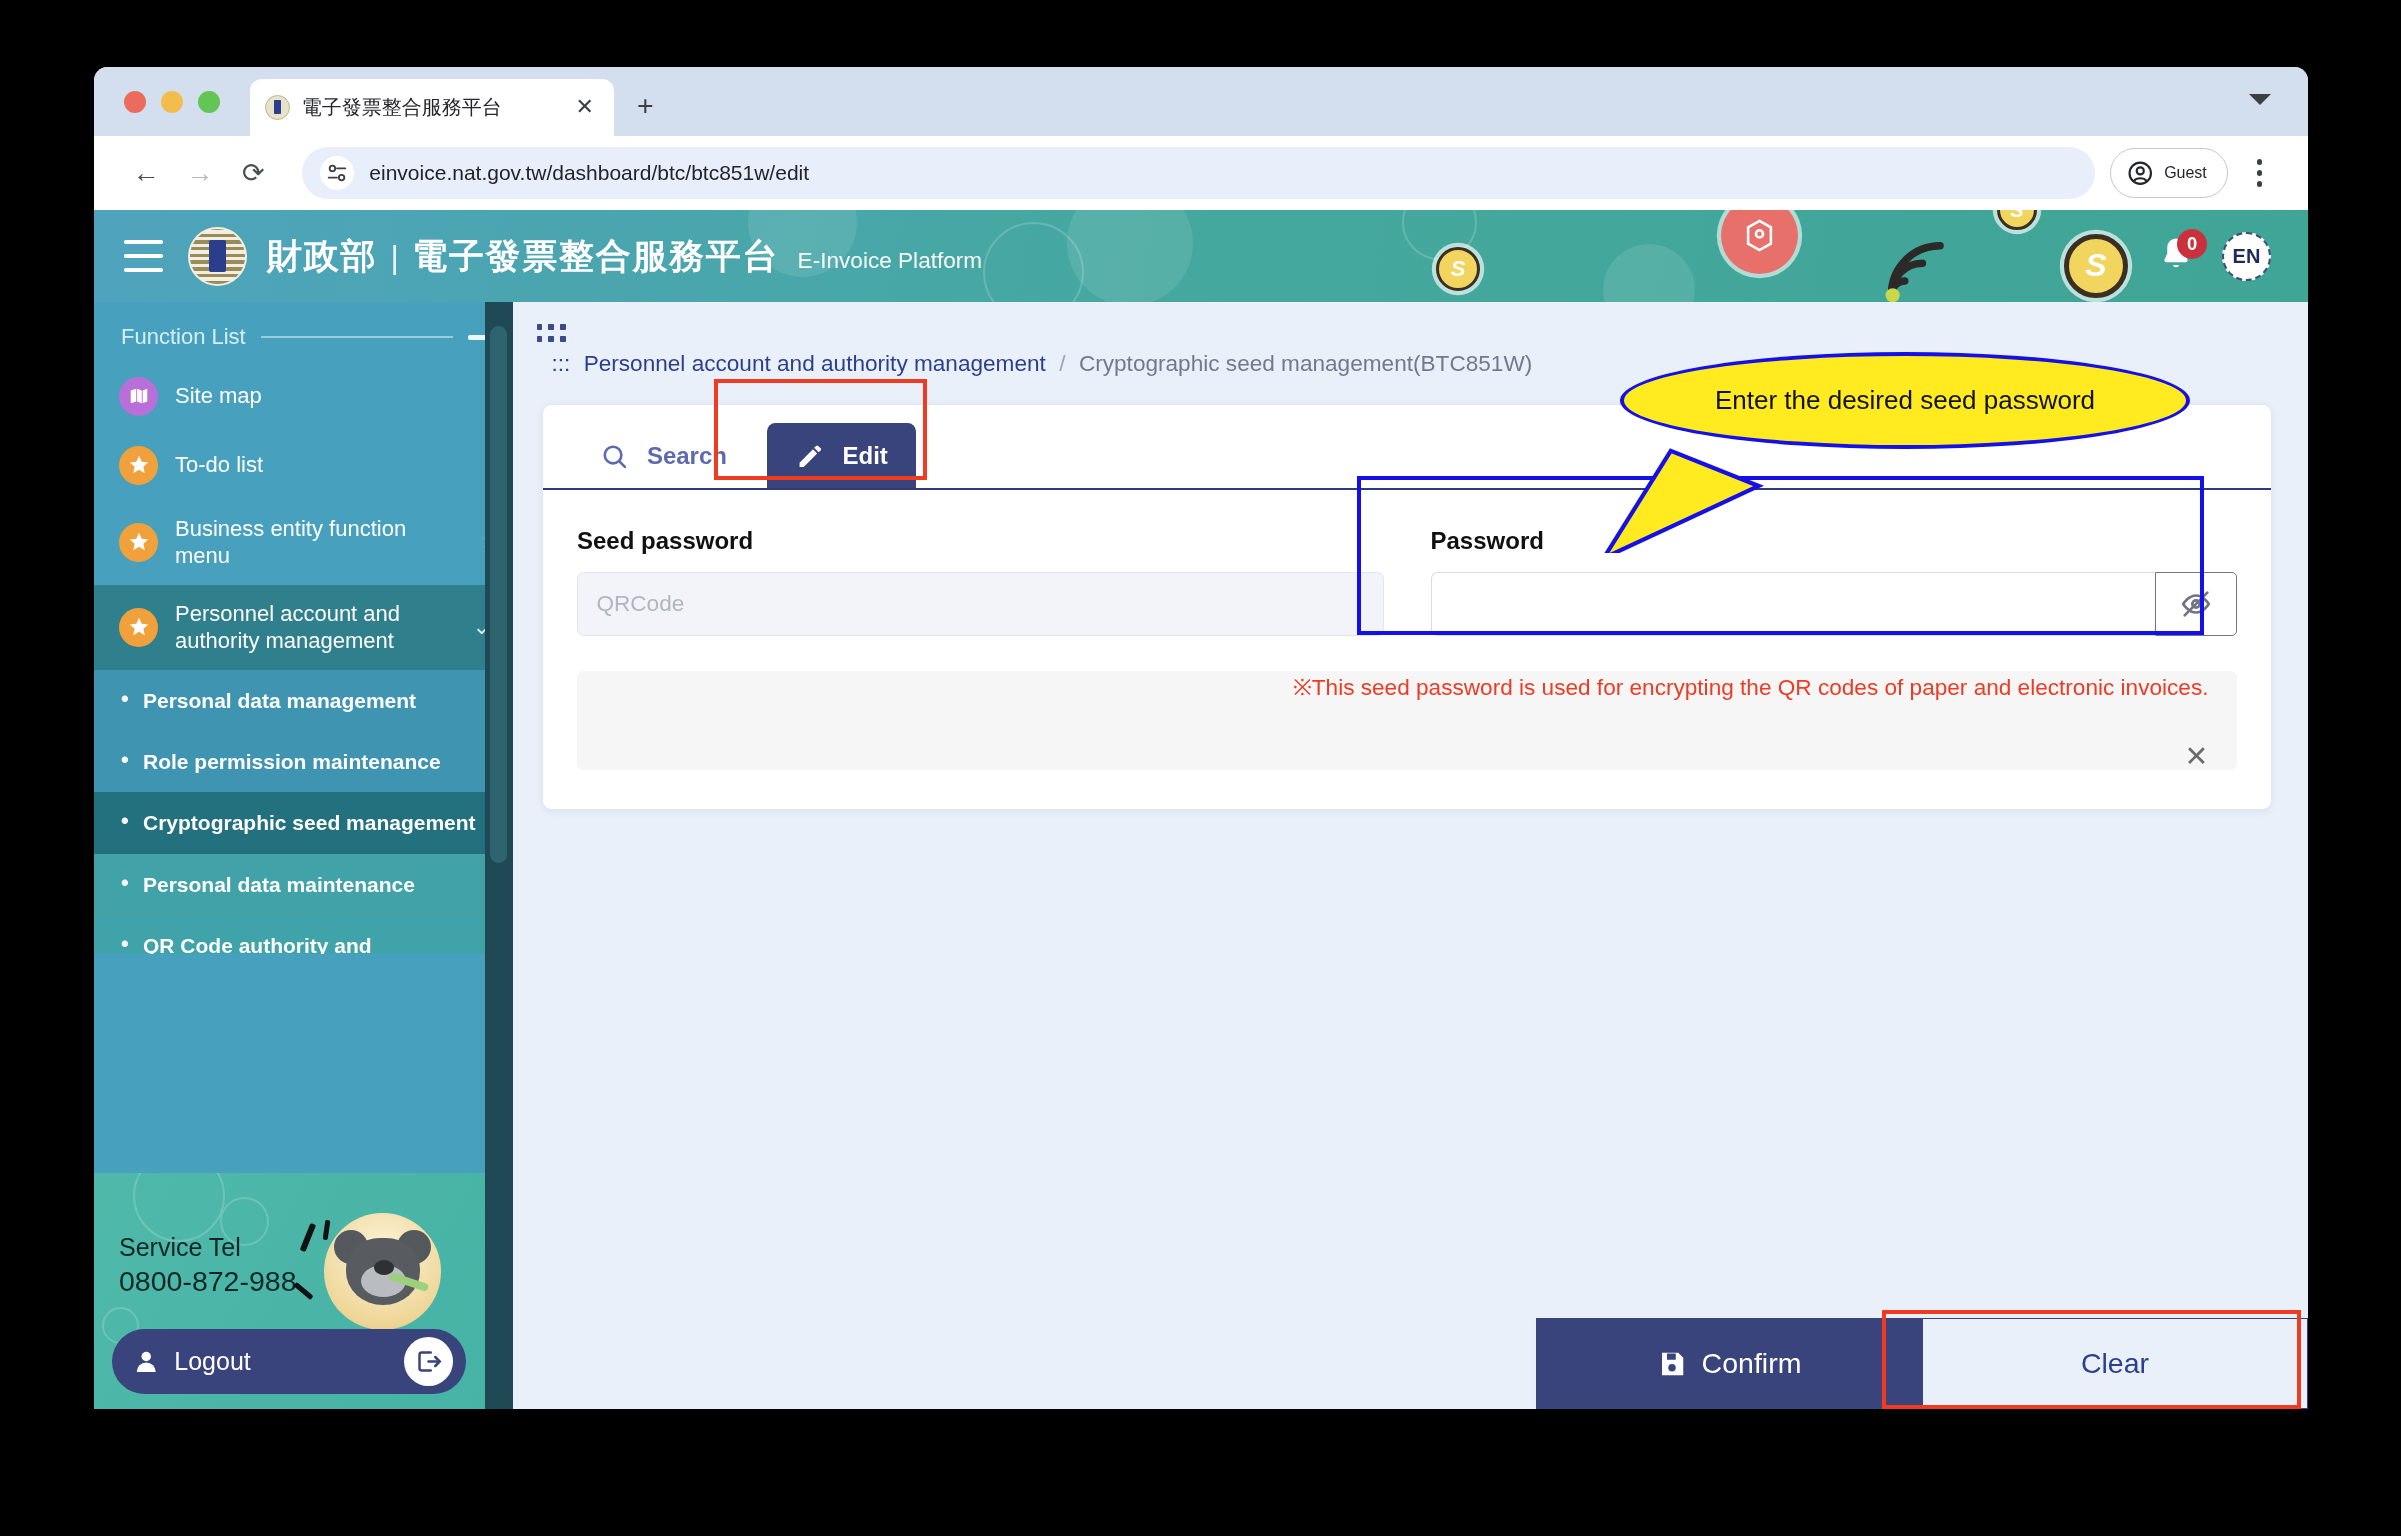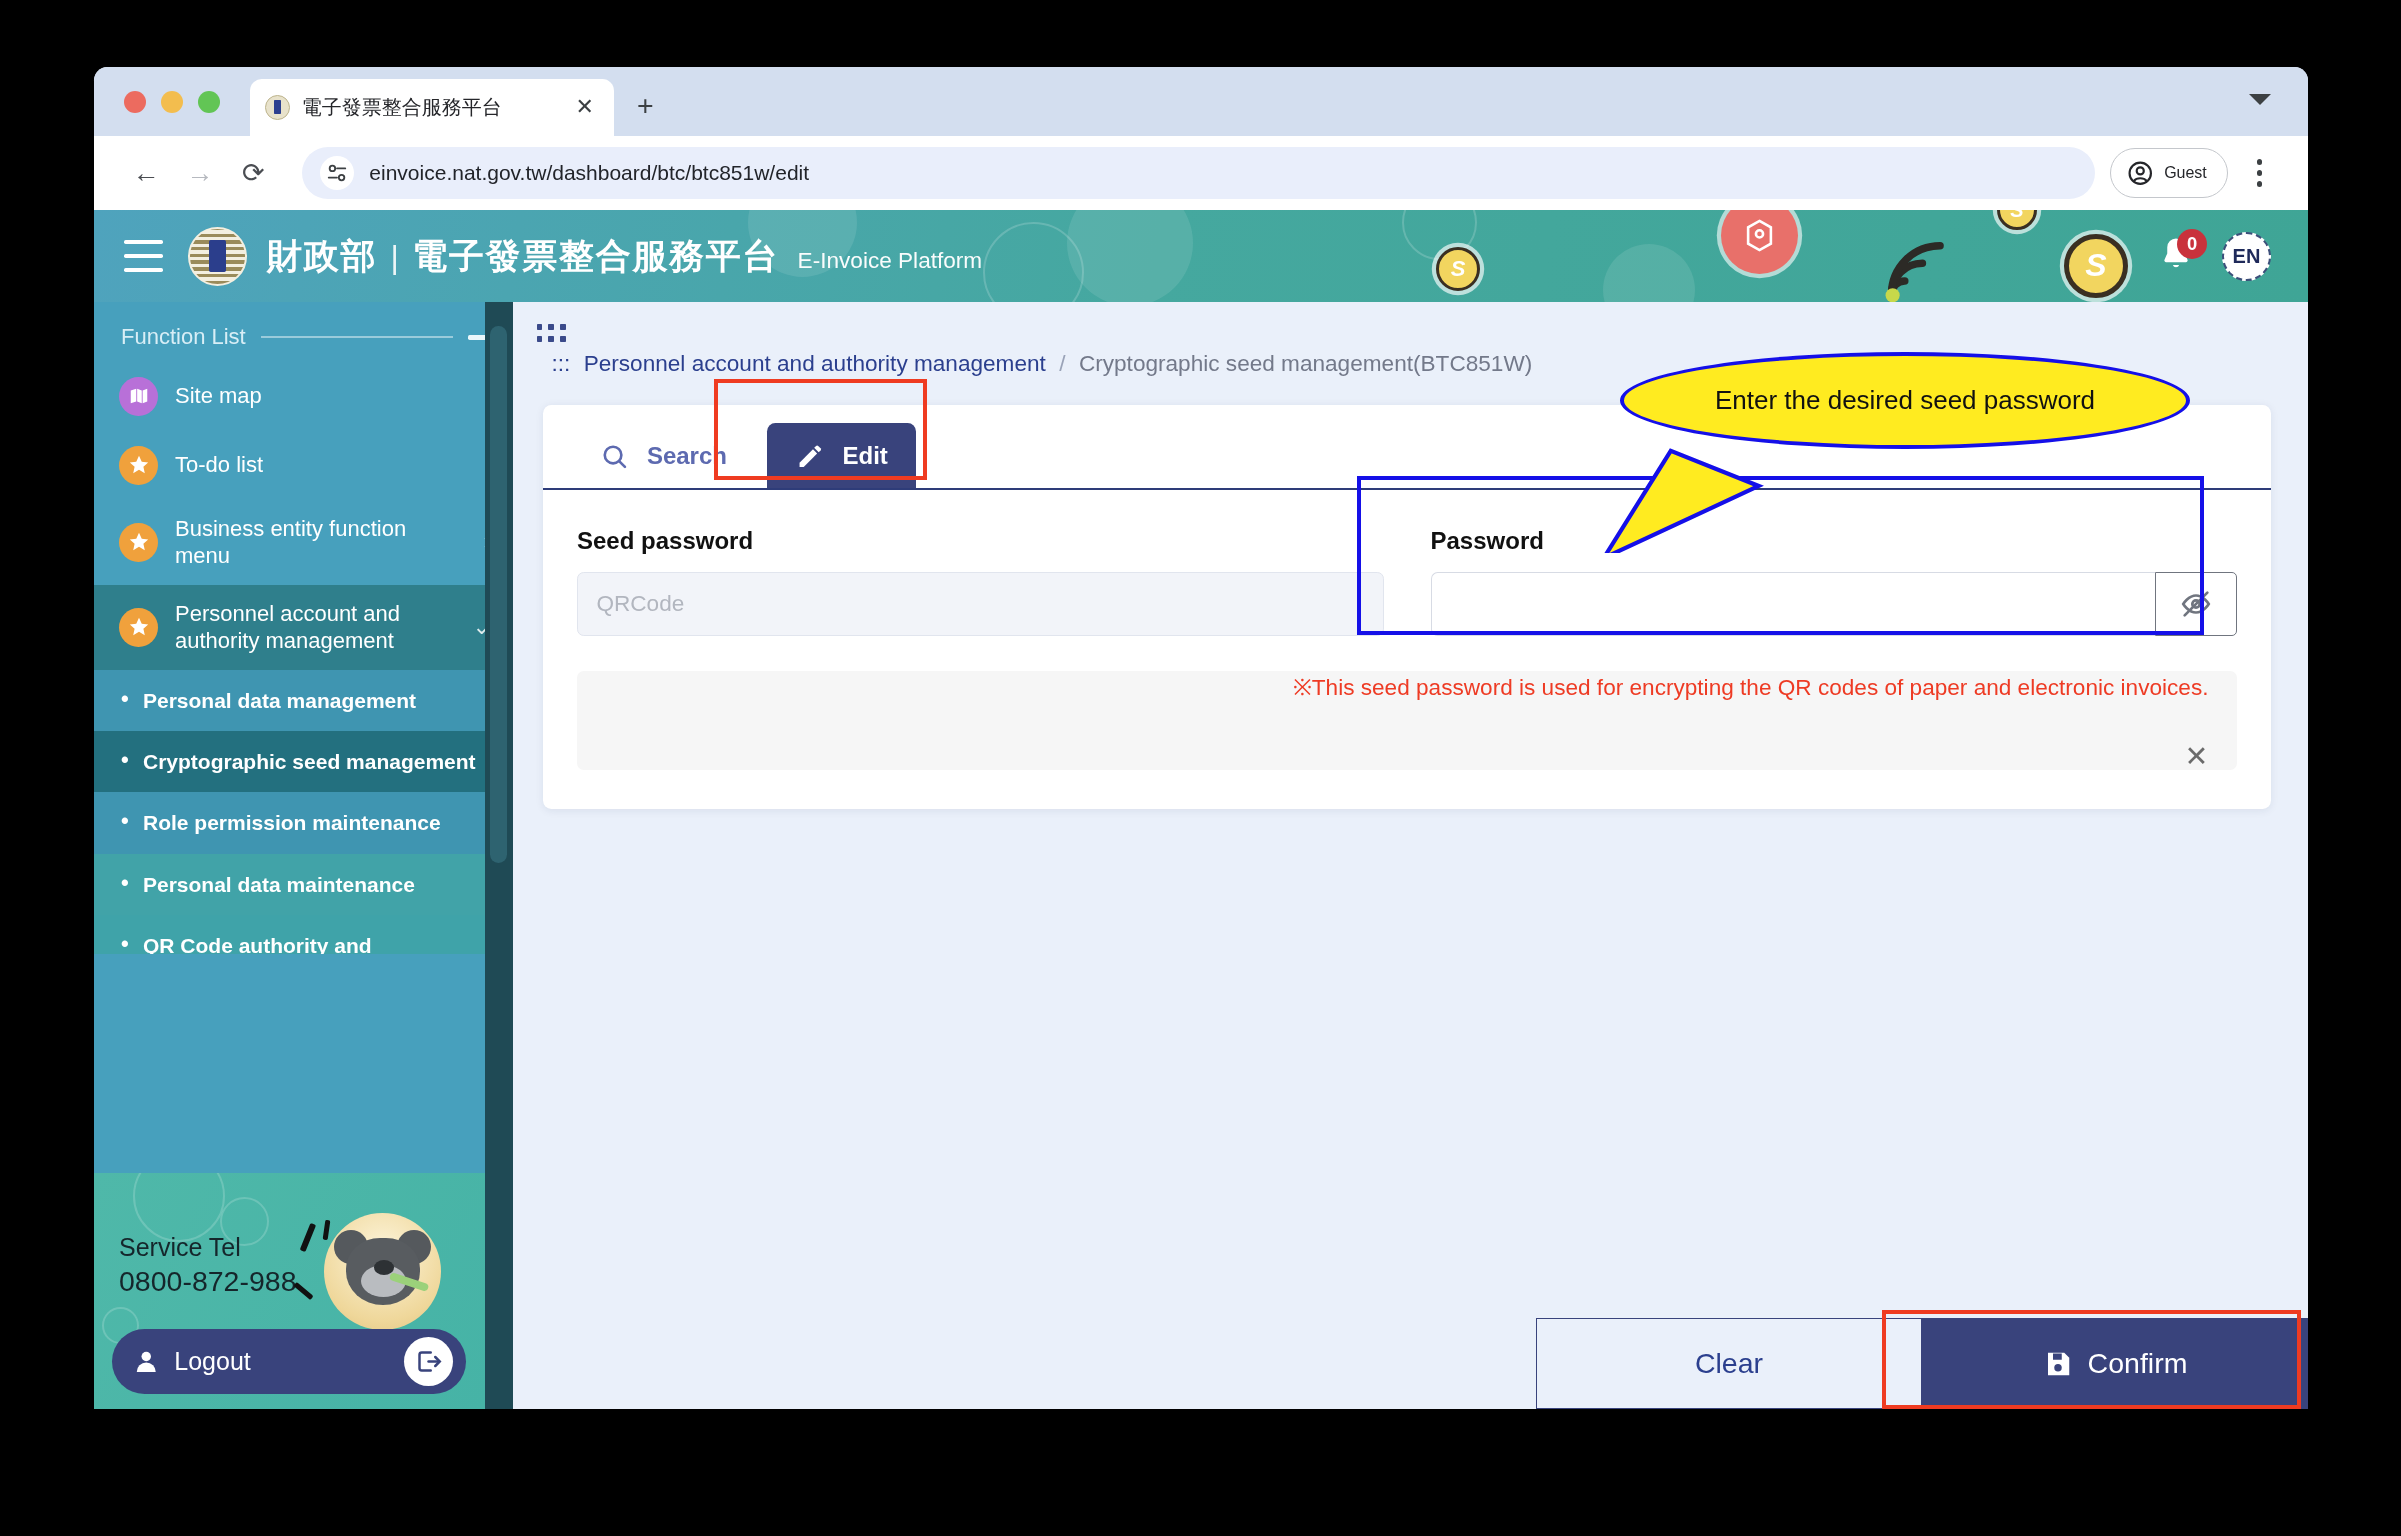--- a/index.html
+++ b/index.html
@@ -628,22 +628,22 @@
           <span class="ico orange">
             <svg width="22" height="22" viewBox="0 0 24 24" fill="#fff">
                 <path d="M12 2l3 6.5 7 .8-5.2 4.7 1.5 6.9L12 17.3 5.7 20.9l1.5-6.9L2 9.3l7-.8z"></path>
               </svg>
           </span>
           <span class="label">Personnel account and authority management</span>
           <span class="chev">⌄</span>
         </div>
 
         <div class="sub-item">Personal data management</div>
+        <div class="sub-item">Role permission maintenance</div>
         <div class="sub-item current">Cryptographic seed management</div>
-        <div class="sub-item">Role permission maintenance</div>
         <div class="sub-item tealish">Personal data maintenance</div>
         <div class="sub-item tealish cut">QR Code authority and</div>
 
         <div class="sb-scroll-track">
           <div class="sb-scroll-thumb"></div>
         </div>
 
         <div class="sb-footer">
           <div class="deco deco-ring" style="left:39px; top:-23.5px; width:92px; height:92px;"></div>
           <div class="deco deco-ring" style="left:126px; top:23.5px; width:49px; height:49px;"></div>
@@ -748,27 +748,27 @@
         <div class="callout" style="left:1107px; top:50px;">
           <svg width="637" height="201" viewBox="0 0 760 240" style="position:absolute; left:-50px; top:0;">
             <path d="M120 118 L40 246 L225 160 Z" fill="#ffeb20" stroke="#1510e8" stroke-width="5"></path>
           </svg>
           <div class="bubble">Enter the desired seed password</div>
         </div>
       </div>
     </div>
 
     <div class="action-bar">
-      <div class="btn clear">Clear</div>
       <div class="btn confirm">
         <svg width="30" height="30" viewBox="0 0 24 24" fill="#fff">
           <path d="M4 3h13l4 4v14H4z" fill="#fff"></path>
           <rect x="8" y="3.6" width="7" height="5" fill="#39437c"></rect>
           <circle cx="12" cy="15" r="3" fill="#39437c"></circle>
         </svg>
         <span>Confirm</span>
       </div>
+      <div class="btn clear">Clear</div>
       <div class="anno-box" style="right:6.7px; bottom:0; width:419px; height:99px;"></div>
     </div>
 
   </div>
 </div>
 
 
 </body></html>

